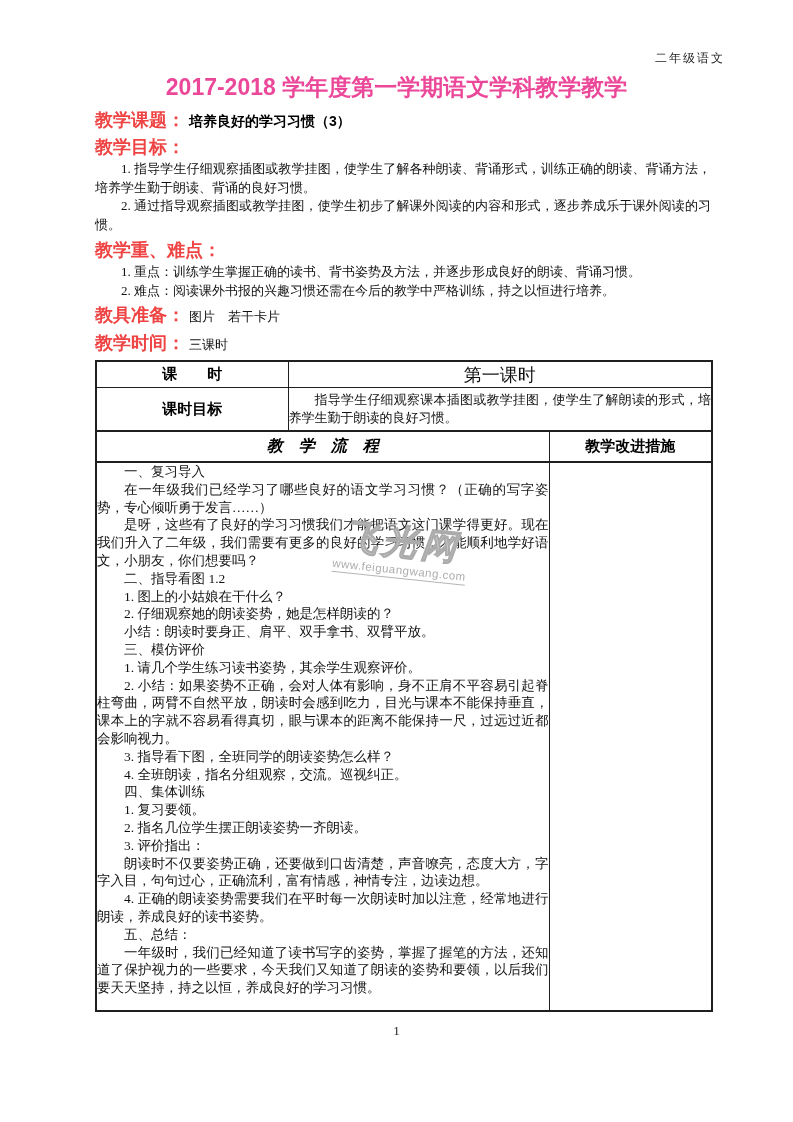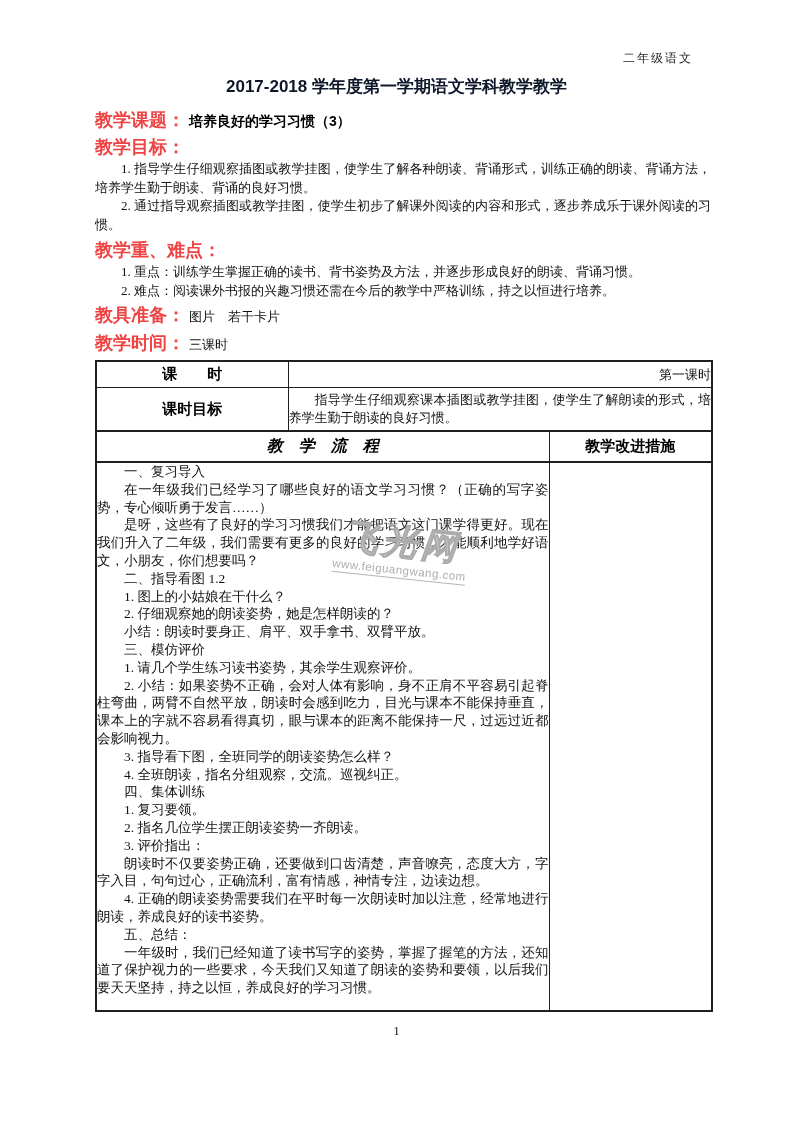--- a/index.html
+++ b/index.html
@@ -5,30 +5,30 @@
   html,body{margin:0;padding:0;background:#ffffff;}
   .page{
     position:relative;
     width:793px;height:1122px;
     background:#ffffff;
     color:#111;
     font-family:"Liberation Serif","DejaVu Serif",serif;
     overflow:hidden;
   }
   .corner{
-    position:absolute;top:50px;right:100px;
+    position:absolute;top:50px;right:68px;
     font-size:12px;letter-spacing:2px;color:#222;
   }
   .title{
     margin:73px 40px 0 40px;
     text-align:center;
     font-family:"Liberation Sans","DejaVu Sans",sans-serif;
     font-weight:bold;
-    font-size:17px;line-height:28px;
-    color:#0f172a;
+    font-size:23px;line-height:28px;
+    color:#ec4899;
   }
   .content{margin:0 82px 0 95px;}
   .kv-line{margin-top:7px;line-height:24px;white-space:nowrap;}
   .h-big{
     font-family:"Liberation Sans","DejaVu Sans",sans-serif;
     font-weight:bold;font-size:18px;color:#ef4444;
   }
   .kv-val-bold{
     font-family:"Liberation Sans","DejaVu Sans",sans-serif;
     font-weight:bold;font-size:14px;color:#000;
@@ -53,21 +53,21 @@
   .lesson-table{border:2px solid #1f1f1f;}
   .row-flow-header td{border-top:2px solid #1f1f1f;border-bottom:2px solid #1f1f1f;}
   .cell-label{
     text-align:center;vertical-align:middle;
     font-family:"Liberation Sans","DejaVu Sans",sans-serif;
     font-weight:bold;font-size:15px;color:#000;margin-top:39px;
   }
   .row-lesson td{height:25px;}
   .row-goal td{height:42px;}
   .row-flow-header td{height:29px;}
-  .cell-center{text-align:right;vertical-align:middle;font-size:13px;font-family:Liberation Mono, monospace;}
+  .cell-center{text-align:center;vertical-align:middle;font-size:18px;font-family:Liberation Mono, monospace;}
   .cell-goal{
     font-size:13px;line-height:18px;vertical-align:middle;
     padding:2px 8px 2px 8px;text-indent:2em;text-align:justify;
   }
   .cell-flow-header{
     text-align:center;vertical-align:middle;
     font-family:"Liberation Sans","DejaVu Sans",sans-serif;
     font-weight:bold;font-size:16px;color:#000;font-style:italic;
   }
   .cell-improve-header{

